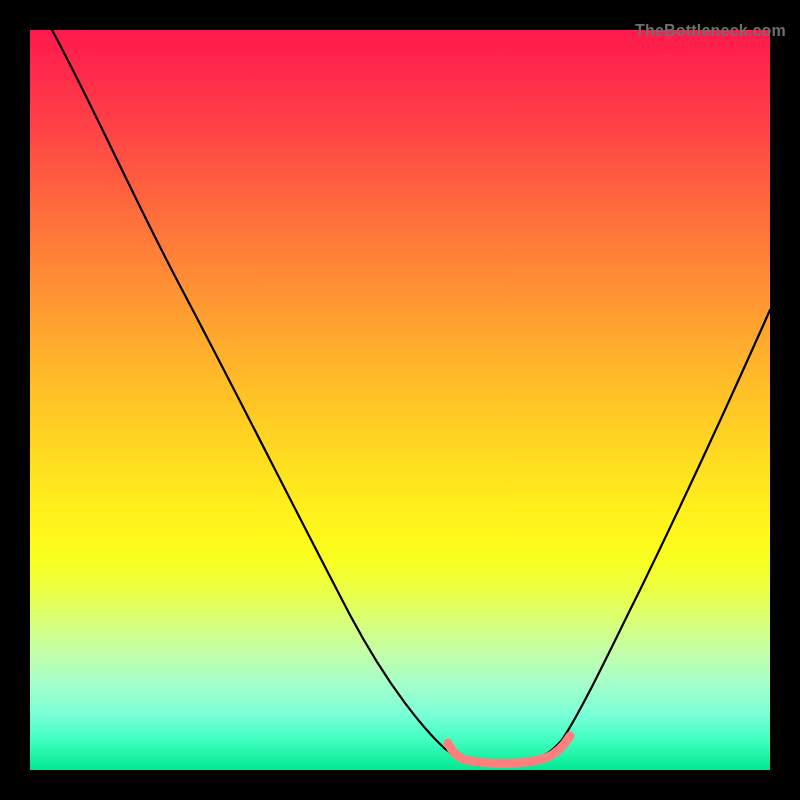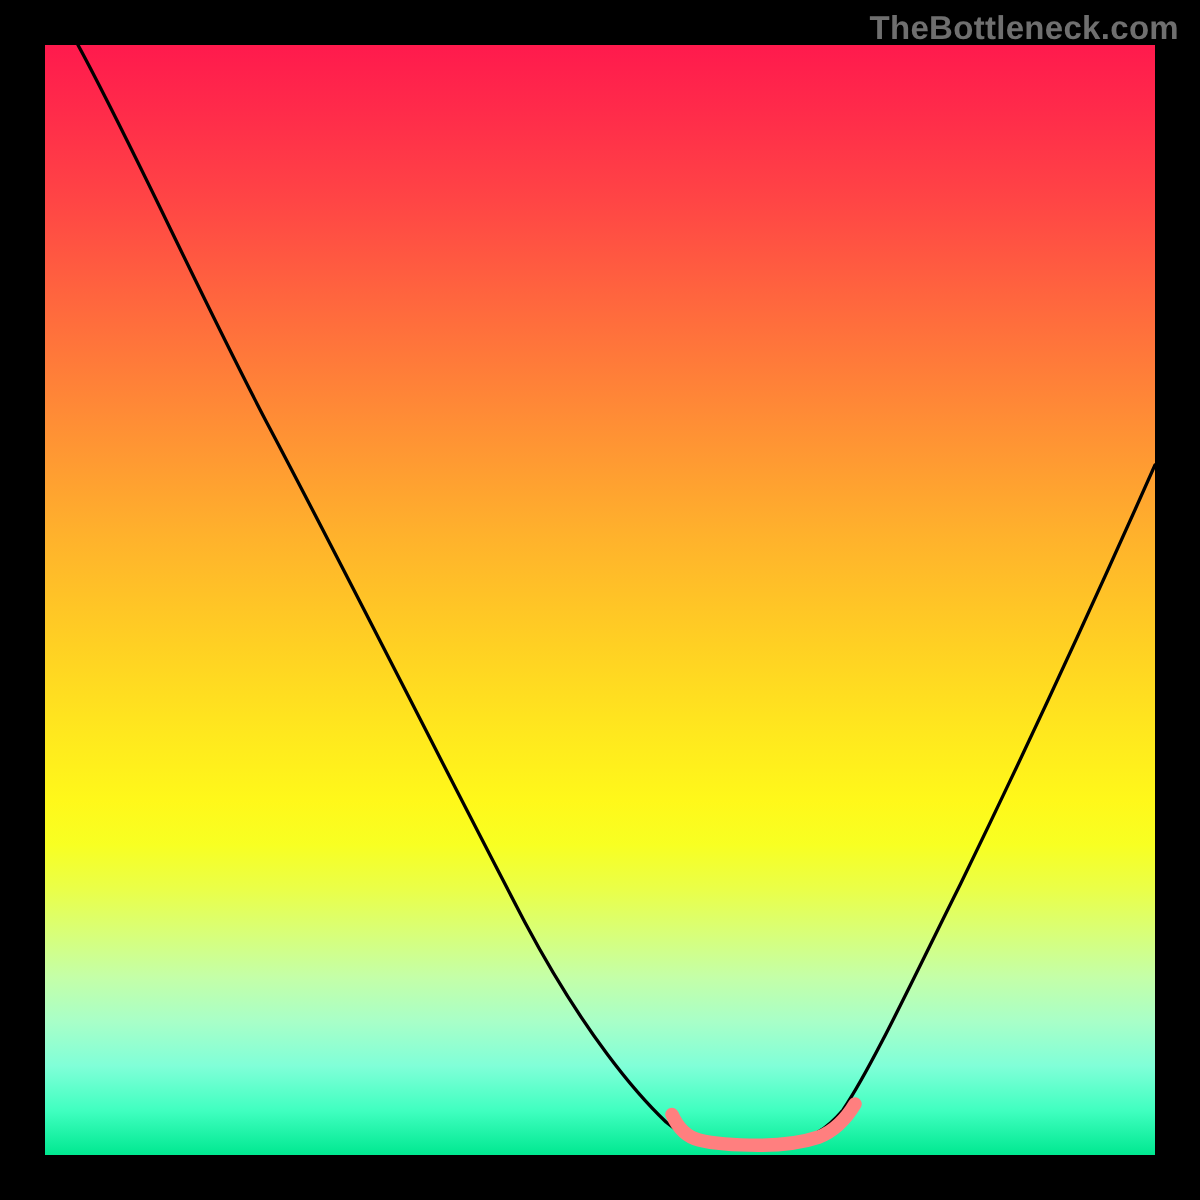--- a/index.html
+++ b/index.html
@@ -36,24 +36,24 @@
       #d8ff78 80%,
       #c4ffa8 84%,
       #a8ffc8 88%,
       #80ffd8 92%,
       #40ffc0 96%,
       #00e890 100%
     );
   }
   .watermark {
     position: absolute;
-    top: 6px;
+    top: 22px;
     right: 14px;
     font-family: Arial, Helvetica, sans-serif;
-    font-size: 22px;
+    font-size: 16px;
     font-weight: 600;
     color: #6f6f6f;
     letter-spacing: 0.2px;
     user-select: none;
   }
   svg.curve {
     position: absolute;
     left: 0; top: 0;
     width: 100%; height: 100%;
   }

